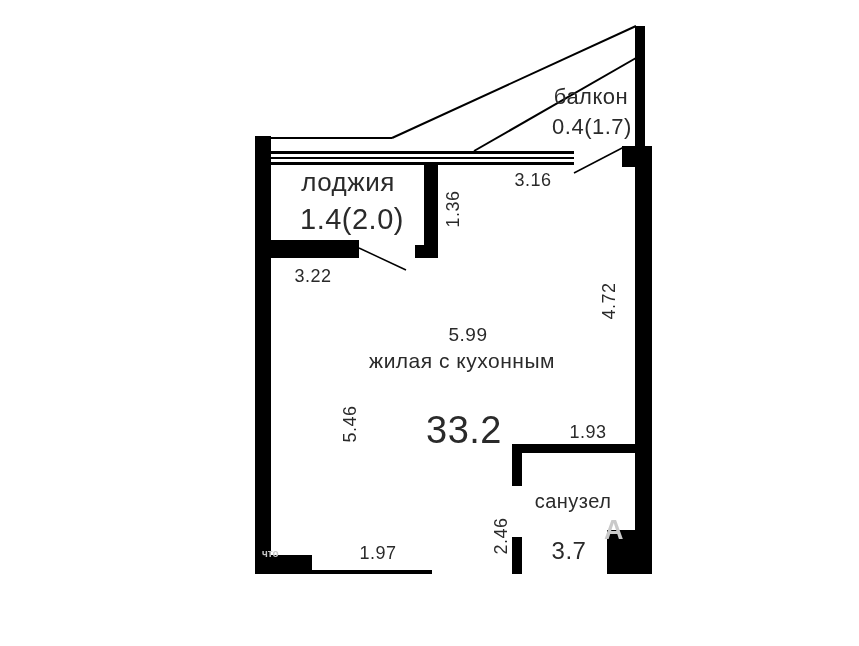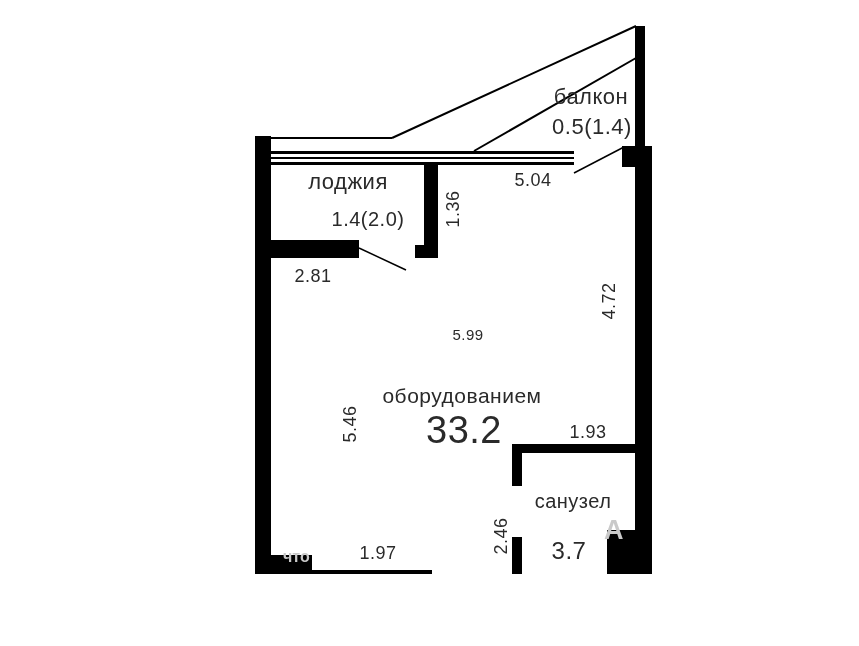--- a/index.html
+++ b/index.html
@@ -78,36 +78,36 @@
   <div class="wall" style="left:583px;top:530px;width:28px;height:86px"></div>
   <div class="wall" style="left:247px;top:555px;width:41px;height:15px"></div>
   <div class="wall" style="left:231px;top:570px;width:177px;height:40px"></div>
   <div class="wall" style="left:408px;top:583px;width:24px;height:27px"></div>
 
   <div class="railing">
       <div class="mid"></div>
     </div>
 
   <div class="lbl" style="left:567px;top:97px;font-size:22px">балкон</div>
-  <div class="lbl" style="left:568px;top:127px;font-size:22px">0.5(1.4)</div>
-  <div class="lbl" style="left:324px;top:182px;font-size:22px">лоджия</div>
-  <div class="lbl" style="left:344px;top:219px;font-size:20px">1.4(2.0)</div>
-  <div class="lbl" style="left:438px;top:395px;font-size:21px">оборудованием</div>
+  <div class="lbl" style="left:568px;top:127px;font-size:22px">0.4(1.7)</div>
+  <div class="lbl" style="left:324px;top:182px;font-size:26px">лоджия</div>
+  <div class="lbl" style="left:328px;top:219px;font-size:29px">1.4(2.0)</div>
+  <div class="lbl" style="left:438px;top:360px;font-size:21px">жилая с кухонным</div>
   <div class="lbl" style="left:440px;top:430px;font-size:38px">33.2</div>
   <div class="lbl" style="left:549px;top:501px;font-size:20px">санузел</div>
   <div class="lbl" style="left:545px;top:551px;font-size:24px">3.7</div>
 
-  <div class="lbl" style="left:509px;top:180px">5.04</div>
+  <div class="lbl" style="left:509px;top:180px">3.16</div>
   <div class="lbl rot" style="left:429px;top:209px">1.36</div>
-  <div class="lbl" style="left:289px;top:276px">2.81</div>
+  <div class="lbl" style="left:289px;top:276px">3.22</div>
   <div class="lbl rot" style="left:585px;top:301px">4.72</div>
-  <div class="lbl" style="left:444px;top:334px;font-size:15px">5.99</div>
+  <div class="lbl" style="left:444px;top:334px;font-size:19px">5.99</div>
   <div class="lbl rot" style="left:326px;top:424px">5.46</div>
   <div class="lbl" style="left:564px;top:432px">1.93</div>
   <div class="lbl rot" style="left:477px;top:536px">2.46</div>
   <div class="lbl" style="left:354px;top:553px">1.97</div>
 
-  <div class="wm" style="left:259px;top:549px;font-size:16px">что</div>
+  <div class="wm" style="left:238px;top:549px;font-size:10px">что</div>
   <div class="wm" style="left:486px;top:576px;font-size:14px">мх</div>
   <div class="wm" style="left:580px;top:517px;font-size:27px">А</div>
 
   <div class="footer-band"></div>
 </div>
 
 </body></html>

